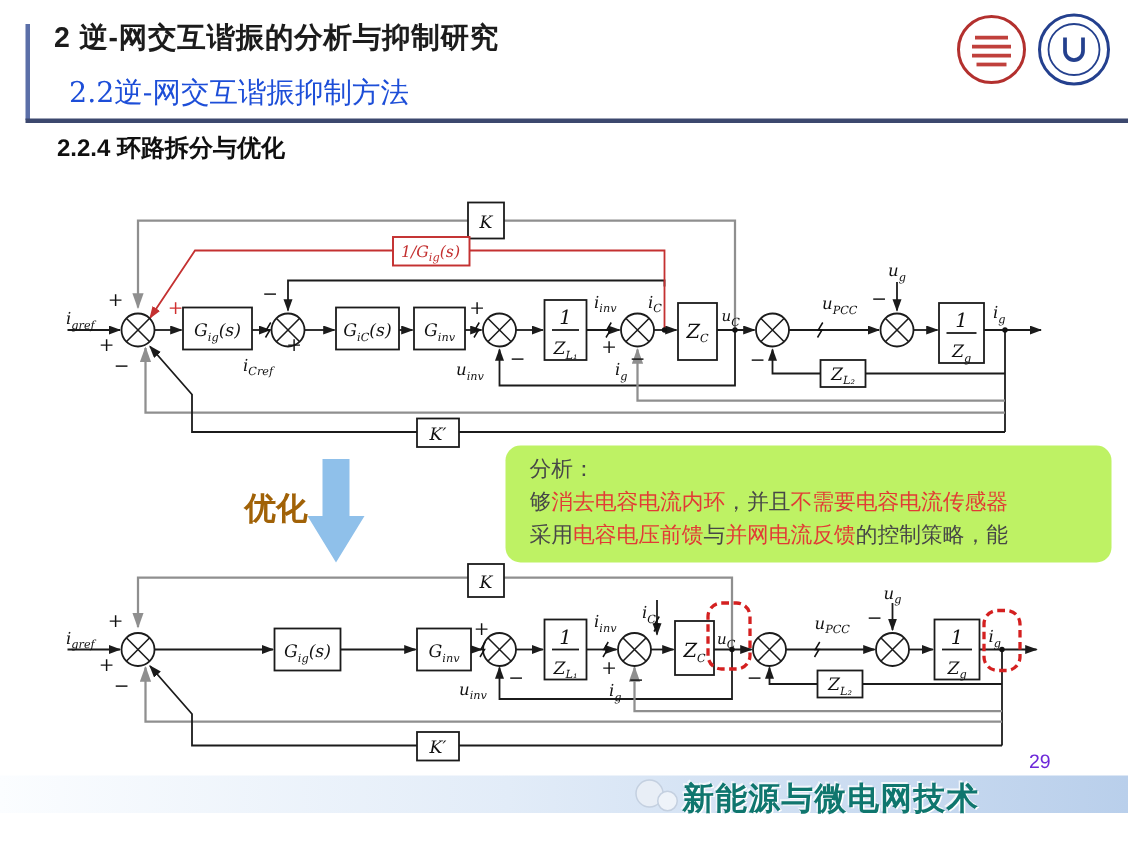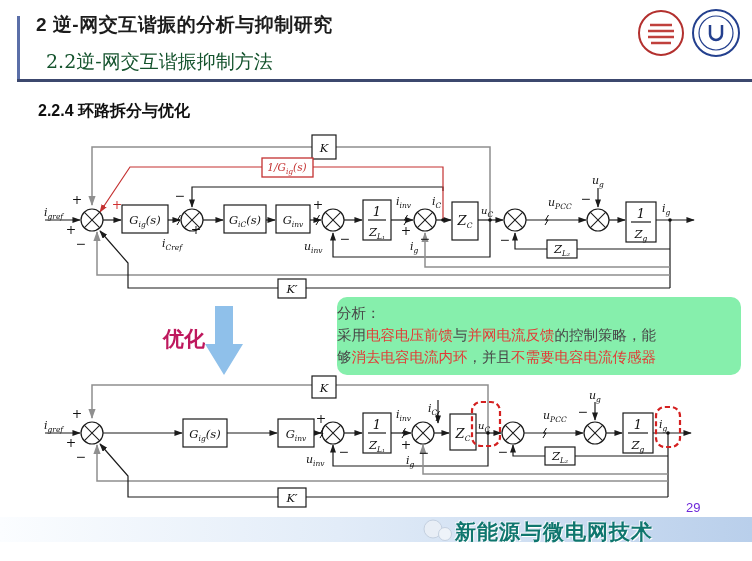--- a/index.html
+++ b/index.html
@@ -2,29 +2,29 @@
 <html><head>
 <meta charset="utf-8">
 <style>
   html,body{margin:0;padding:0;background:#fff;}
   .stage{position:relative;width:752px;height:561px;background:#fff;overflow:hidden;
          font-family:"Liberation Sans",sans-serif;}
   .abs{position:absolute;}
   
   .leftbar{left:17px;top:16px;width:3px;height:64px;background:#5b6fa8;}
   .title{left:36px;top:12px;font-weight:bold;font-size:19px;color:#1c1c1c;letter-spacing:.5px;}
-  .subtitle{left:46px;top:49px;font-family:"DejaVu Serif",serif;font-size:19px;color:#14532d;}
+  .subtitle{left:46px;top:49px;font-family:"DejaVu Serif",serif;font-size:19px;color:#1d4ed8;}
   .rule{left:17px;top:79px;width:735px;height:3px;background:#3c486e;}
-  .section{left:38px;top:101px;font-size:16px;font-weight:600;color:#101010;}
-  
-  .analysis{left:337px;top:297px;width:404px;height:78px;background:#86efac;border-radius:10px;
-            padding:5px 0;box-sizing:border-box;font-size:14.5px;line-height:1.52;color:#474747;}
+  .section{left:38px;top:89px;font-size:16px;font-weight:600;color:#101010;}
+  
+  .analysis{left:337px;top:297px;width:404px;height:78px;background:#bef264;border-radius:10px;
+            padding:5px 16px;box-sizing:border-box;font-size:14.5px;line-height:1.52;color:#474747;}
   .analysis .rd{color:#e23b35;}
   
-  .optim{left:163px;top:325px;font-size:21px;font-weight:bold;color:#be185d;}
+  .optim{left:163px;top:325px;font-size:21px;font-weight:bold;color:#a16207;}
   
   .band{left:0;top:517px;width:752px;height:25px;
         background:linear-gradient(90deg,#fbfdff 0%,#e2ecf8 45%,#b9cfeb 100%);}
   .pagenum{left:686px;top:500px;font-size:13px;color:#6d28d9;}
   .wm{left:455px;top:518px;font-size:21px;font-weight:bold;color:#0f766e;
       text-shadow:1px 1px 0 #ffffff,-1px -1px 0 #f2f6fb;letter-spacing:1px;}
   .wmicon{left:420px;top:519px;}
   
   svg.ovl{left:0;top:0;}
   .ln{stroke:#1b1b1b;stroke-width:1.2;fill:none;}
@@ -328,22 +328,22 @@
         <path transform="translate(543,433)" d="M0,5 L3,0 H0.5 L3.5,-5"></path>
         <path transform="translate(436,416)" d="M0,5 L3,0 H0.5 L3.5,-5"></path>
       </g>
     </g>
   </svg>
 
   <div class="abs optim">优化</div>
 
   <div class="abs analysis">
     <div>分析：</div>
+    <div><span>够</span><span class="rd">消去电容电流内环</span><span>，并且</span><span class="rd">不需要电容电流传感器</span></div>
     <div><span>采用</span><span class="rd">电容电压前馈</span><span>与</span><span class="rd">并网电流反馈</span><span>的控制策略，能</span></div>
-    <div><span>够</span><span class="rd">消去电容电流内环</span><span>，并且</span><span class="rd">不需要电容电流传感器</span></div>
   </div>
 
   <div class="abs band"></div>
   <div class="abs pagenum">29</div>
   <svg class="abs wmicon" width="34" height="24">
     <circle cx="13" cy="10" r="9" fill="#e8eef6" stroke="#c4d0e0"></circle>
     <circle cx="25" cy="15" r="6.5" fill="#eef3f9" stroke="#c4d0e0"></circle>
   </svg>
   <div class="abs wm">新能源与微电网技术</div>
 

